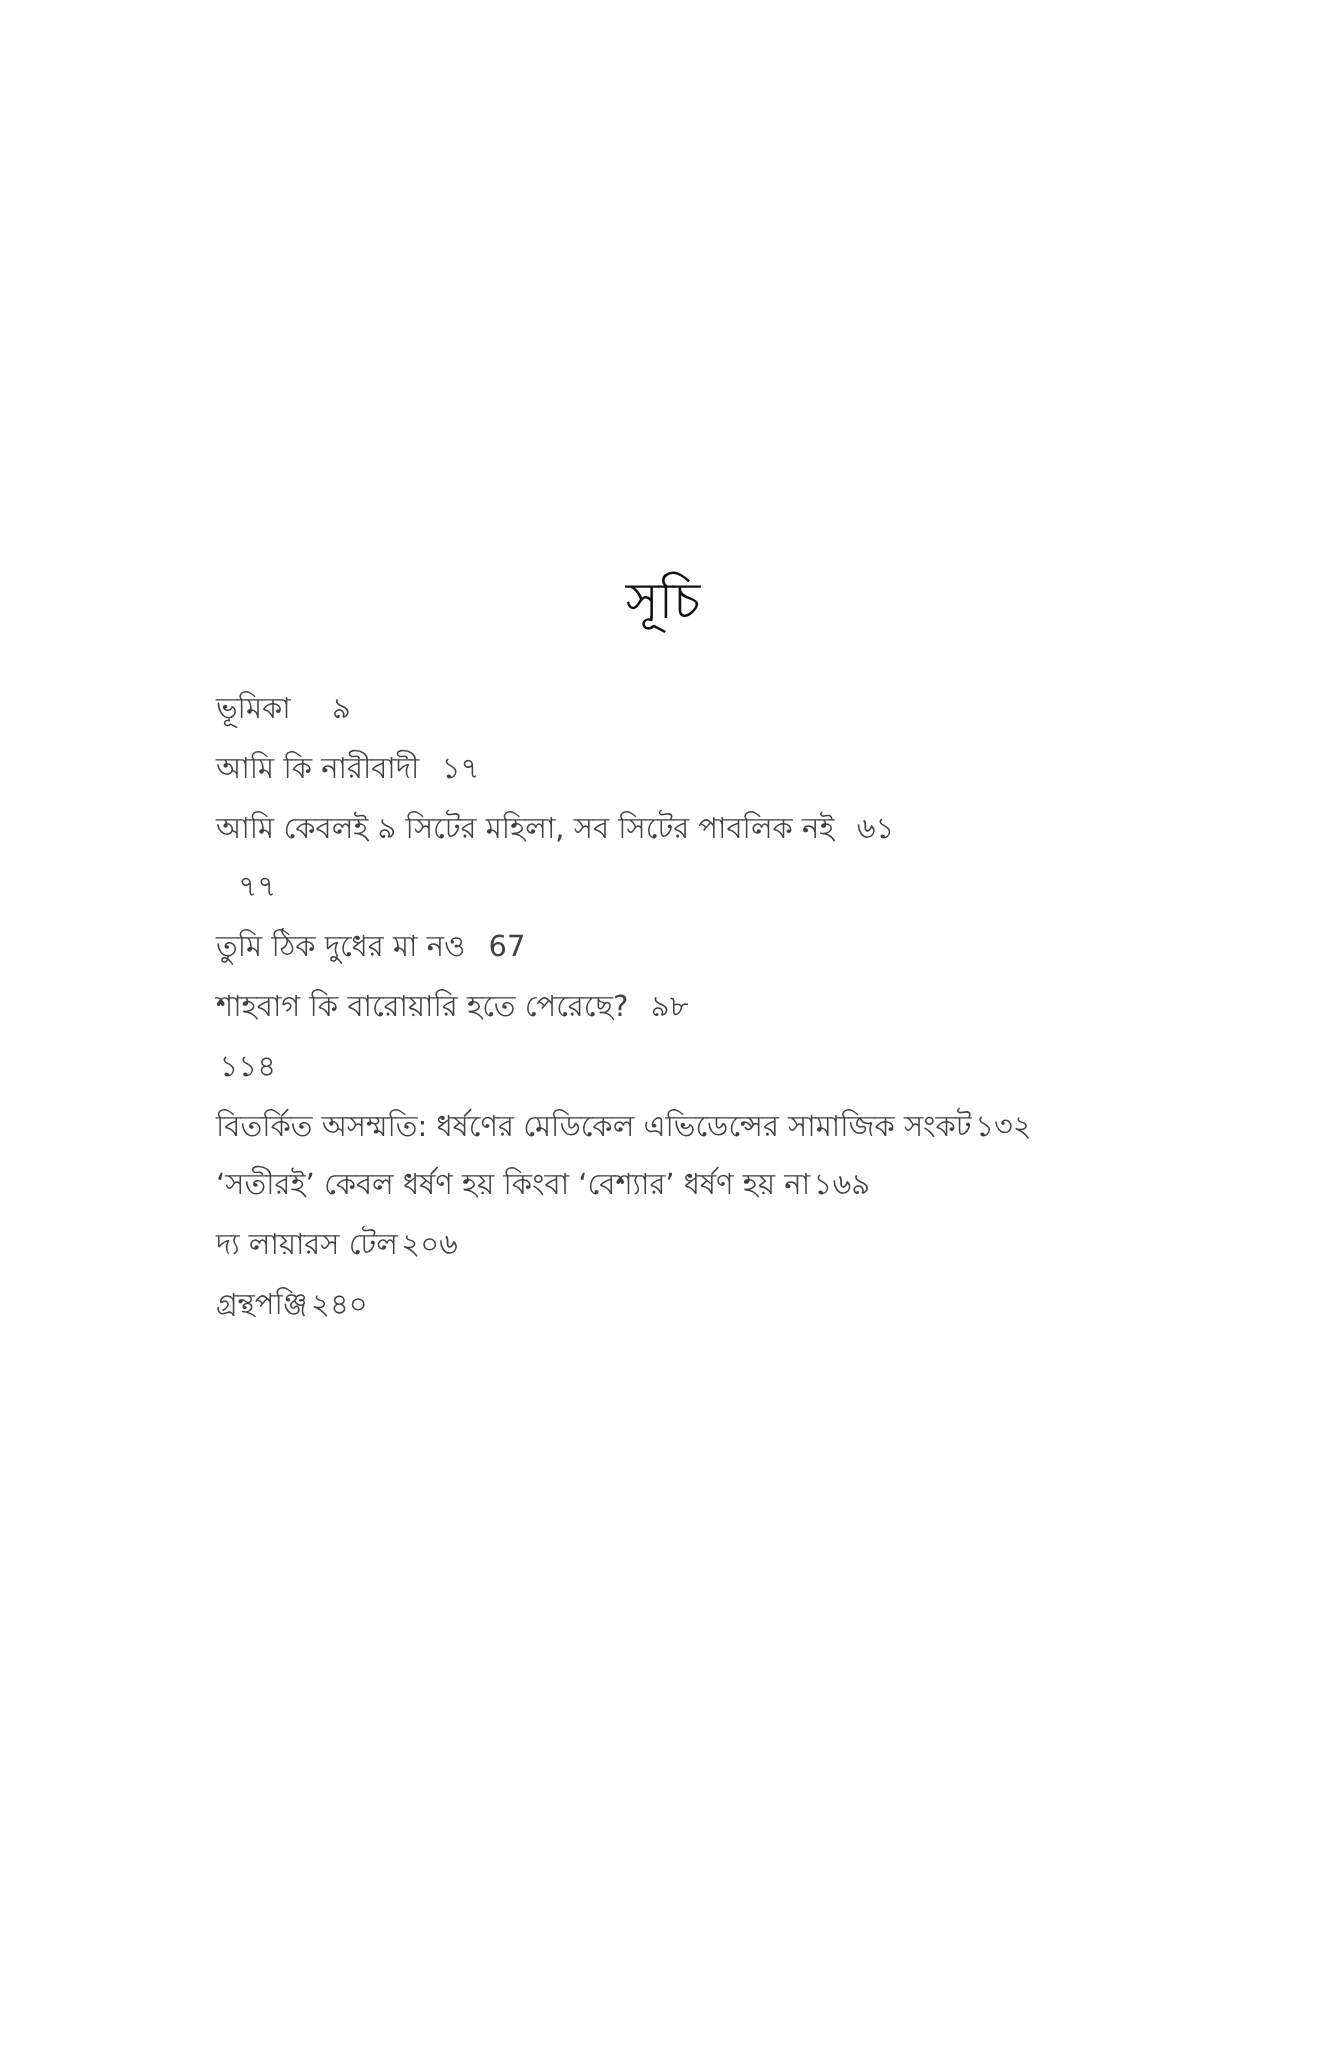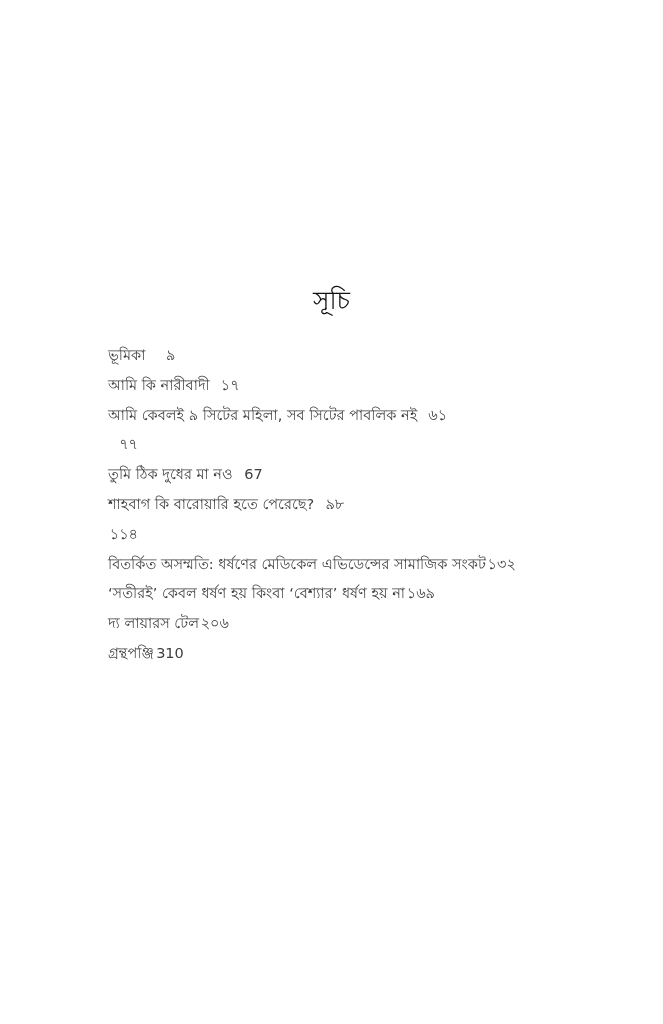--- a/index.html
+++ b/index.html
@@ -100,16 +100,16 @@
     <li class="toc-row">
       <span class="toc-label">‘সতীরই’ কেবল ধর্ষণ হয় কিংবা ‘বেশ্যার’ ধর্ষণ হয় না</span>
       <span class="toc-page">১৬৯</span>
     </li>
     <li class="toc-row">
       <span class="toc-label">দ্য লায়ারস টেল</span>
       <span class="toc-page">২০৬</span>
     </li>
     <li class="toc-row">
       <span class="toc-label">গ্রন্থপঞ্জি</span>
-      <span class="toc-page">310</span>
+      <span class="toc-page">২৪০</span>
     </li>
   </ul>
 </div>
 
 </body></html>

